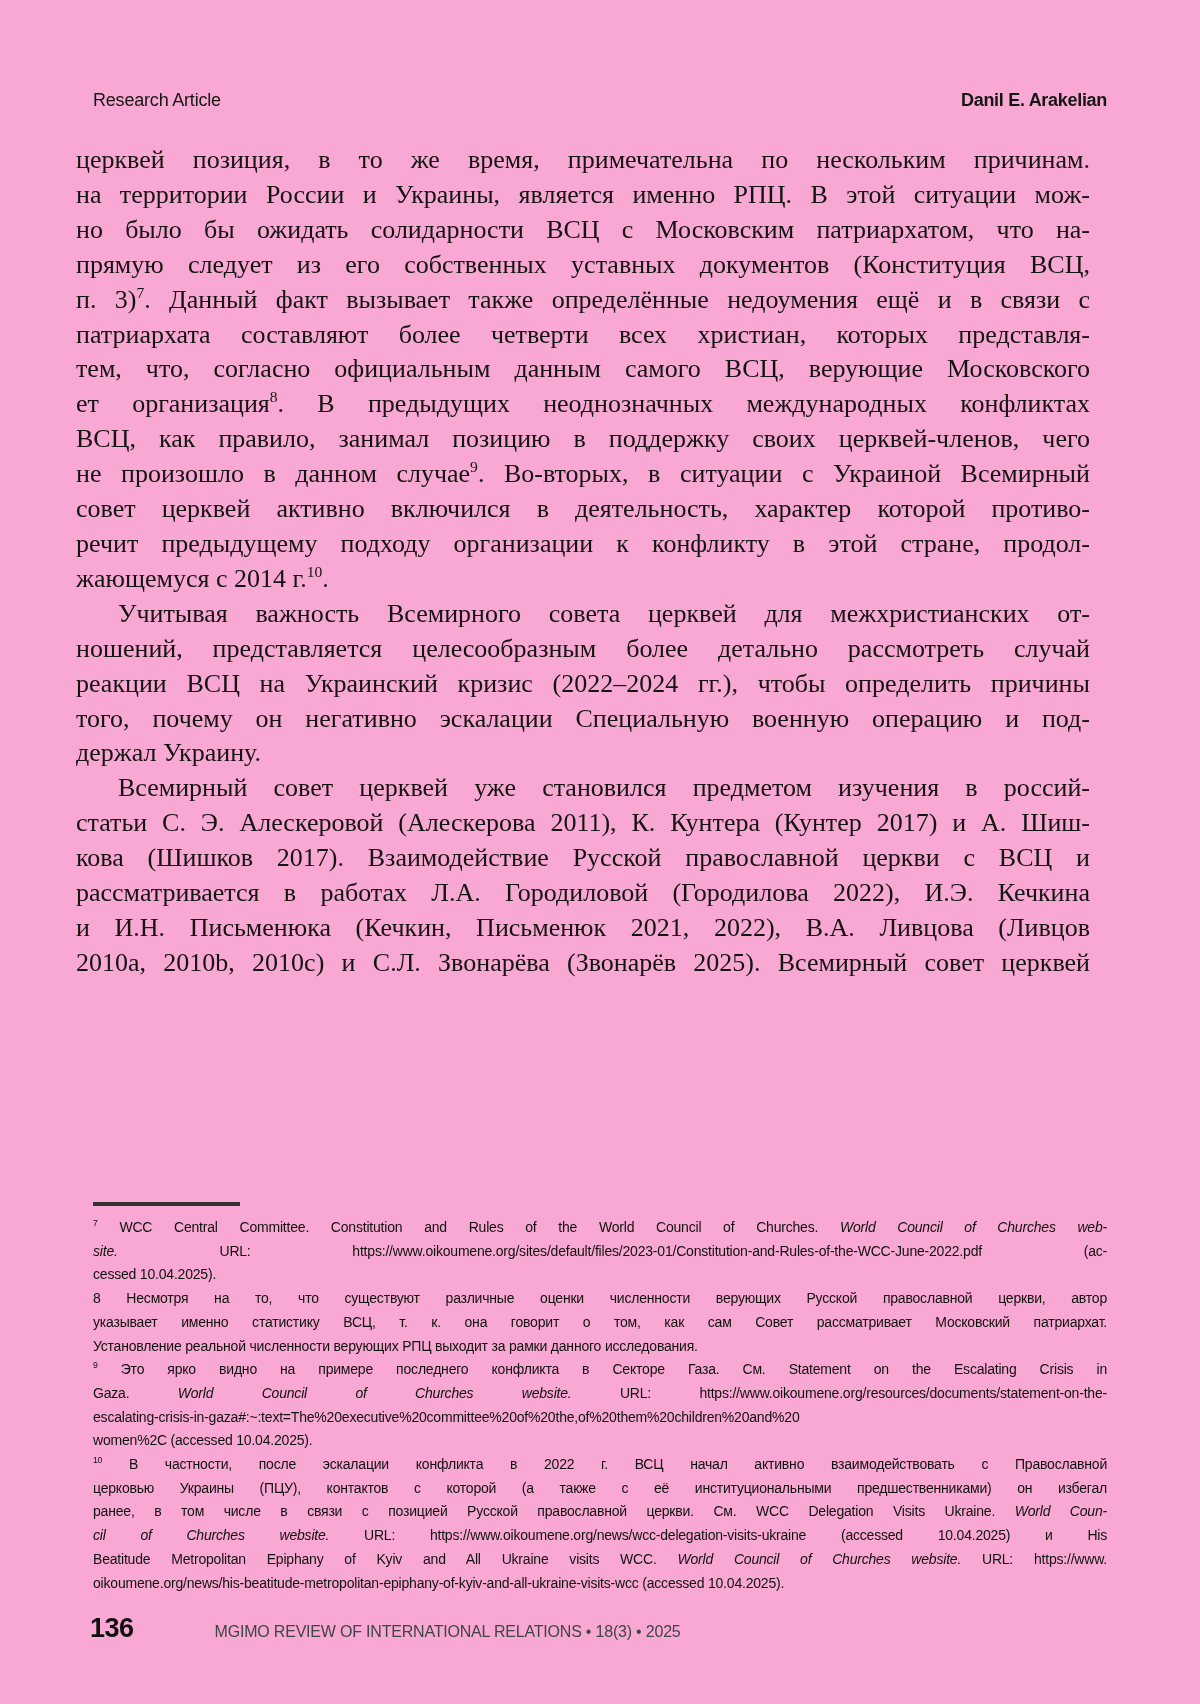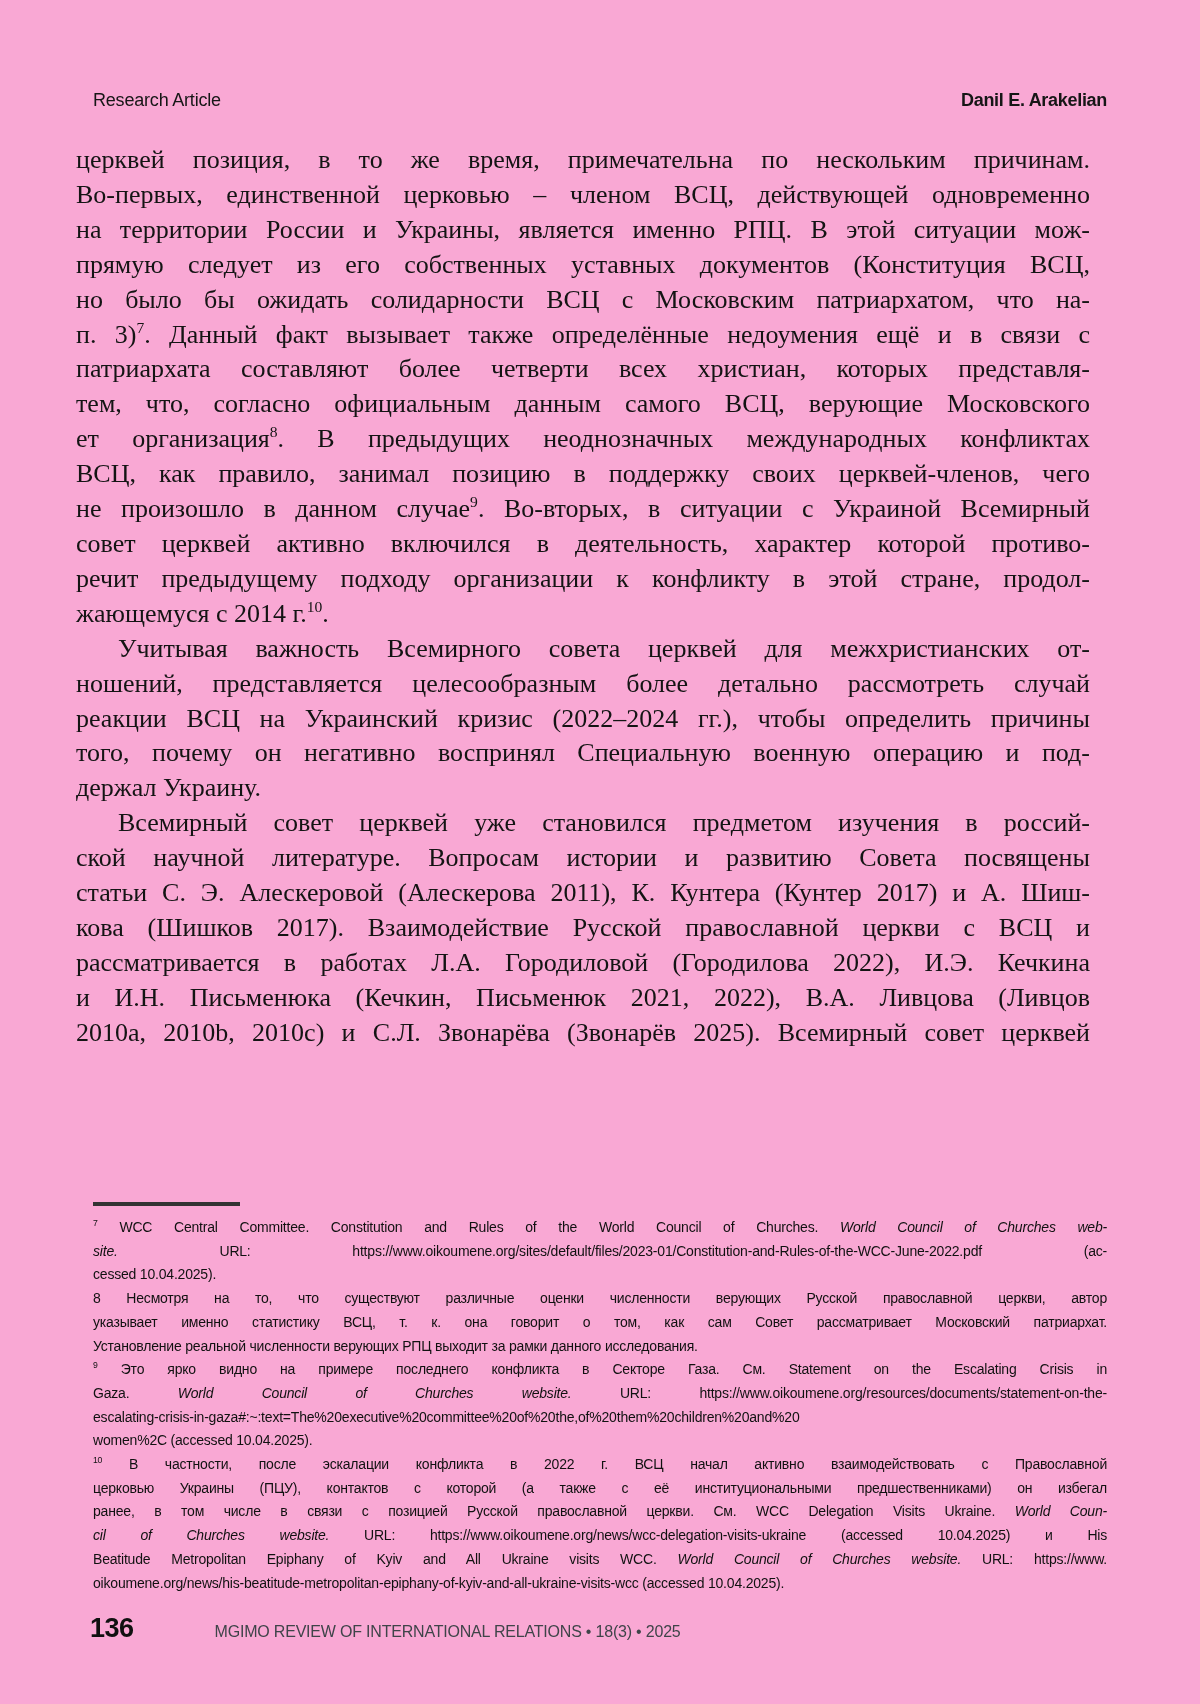--- a/index.html
+++ b/index.html
@@ -58,44 +58,42 @@
 <div class="page">
 
   <div class="running-head">
     <span class="rh-left">Research Article</span>
     <span class="rh-right">Danil E. Arakelian</span>
   </div>
 
   <div class="body-text" id="body-text">
       <div>
         <div class="tline"><span>церквей позиция, в то же время, примечательна по нескольким причинам.</span></div>
-        <div class="tline"><span>Во-первых, единственной церковью – членом ВСЦ, действующей одновременно</span></div>
         <div class="tline"><span>на территории России и Украины, является именно РПЦ. В этой ситуации мож-</span></div>
+        <div class="tline"><span>но было бы ожидать солидарности ВСЦ с Московским патриархатом, что на-</span></div>
         <div class="tline"><span>прямую следует из его собственных уставных документов (Конституция ВСЦ,</span></div>
-        <div class="tline"><span>но было бы ожидать солидарности ВСЦ с Московским патриархатом, что на-</span></div>
         <div class="tline"><span>п. 3)</span><sup>7</sup><span>. Данный факт вызывает также определённые недоумения ещё и в связи с</span></div>
         <div class="tline"><span>патриархата составляют более четверти всех христиан, которых представля-</span></div>
         <div class="tline"><span>тем, что, согласно официальным данным самого ВСЦ, верующие Московского</span></div>
         <div class="tline"><span>ет организация</span><sup>8</sup><span>. В предыдущих неоднозначных международных конфликтах</span></div>
         <div class="tline"><span>ВСЦ, как правило, занимал позицию в поддержку своих церквей-членов, чего</span></div>
         <div class="tline"><span>не произошло в данном случае</span><sup>9</sup><span>. Во-вторых, в ситуации с Украиной Всемирный</span></div>
         <div class="tline"><span>совет церквей активно включился в деятельность, характер которой противо-</span></div>
         <div class="tline"><span>речит предыдущему подходу организации к конфликту в этой стране, продол-</span></div>
         <div class="tline end"><span>жающемуся с 2014 г.</span><sup>10</sup><span>.</span></div>
       </div>
       <div>
         <div class="tline indent"><span>Учитывая важность Всемирного совета церквей для межхристианских от-</span></div>
         <div class="tline"><span>ношений, представляется целесообразным более детально рассмотреть случай</span></div>
         <div class="tline"><span>реакции ВСЦ на Украинский кризис (2022–2024 гг.), чтобы определить причины</span></div>
-        <div class="tline"><span>того, почему он негативно воспринял Специальную военную операцию и под-</span></div>
+        <div class="tline"><span>того, почему он негативно эскалации Специальную военную операцию и под-</span></div>
         <div class="tline end"><span>держал Украину.</span></div>
       </div>
       <div>
         <div class="tline indent"><span>Всемирный совет церквей уже становился предметом изучения в россий-</span></div>
-        <div class="tline"><span>ской научной литературе. Вопросам истории и развитию Совета посвящены</span></div>
         <div class="tline"><span>статьи С. Э. Алескеровой (Алескерова 2011), К. Кунтера (Кунтер 2017) и А. Шиш-</span></div>
         <div class="tline"><span>кова (Шишков 2017). Взаимодействие Русской православной церкви с ВСЦ и</span></div>
         <div class="tline"><span>рассматривается в работах Л.А. Городиловой (Городилова 2022), И.Э. Кечкина</span></div>
         <div class="tline"><span>и И.Н. Письменюка (Кечкин, Письменюк 2021, 2022), В.А. Ливцова (Ливцов</span></div>
         <div class="tline"><span>2010a, 2010b, 2010c) и С.Л. Звонарёва (Звонарёв 2025). Всемирный совет церквей</span></div>
       </div>
     </div>
 
   <div class="fn-rule"></div>
 

